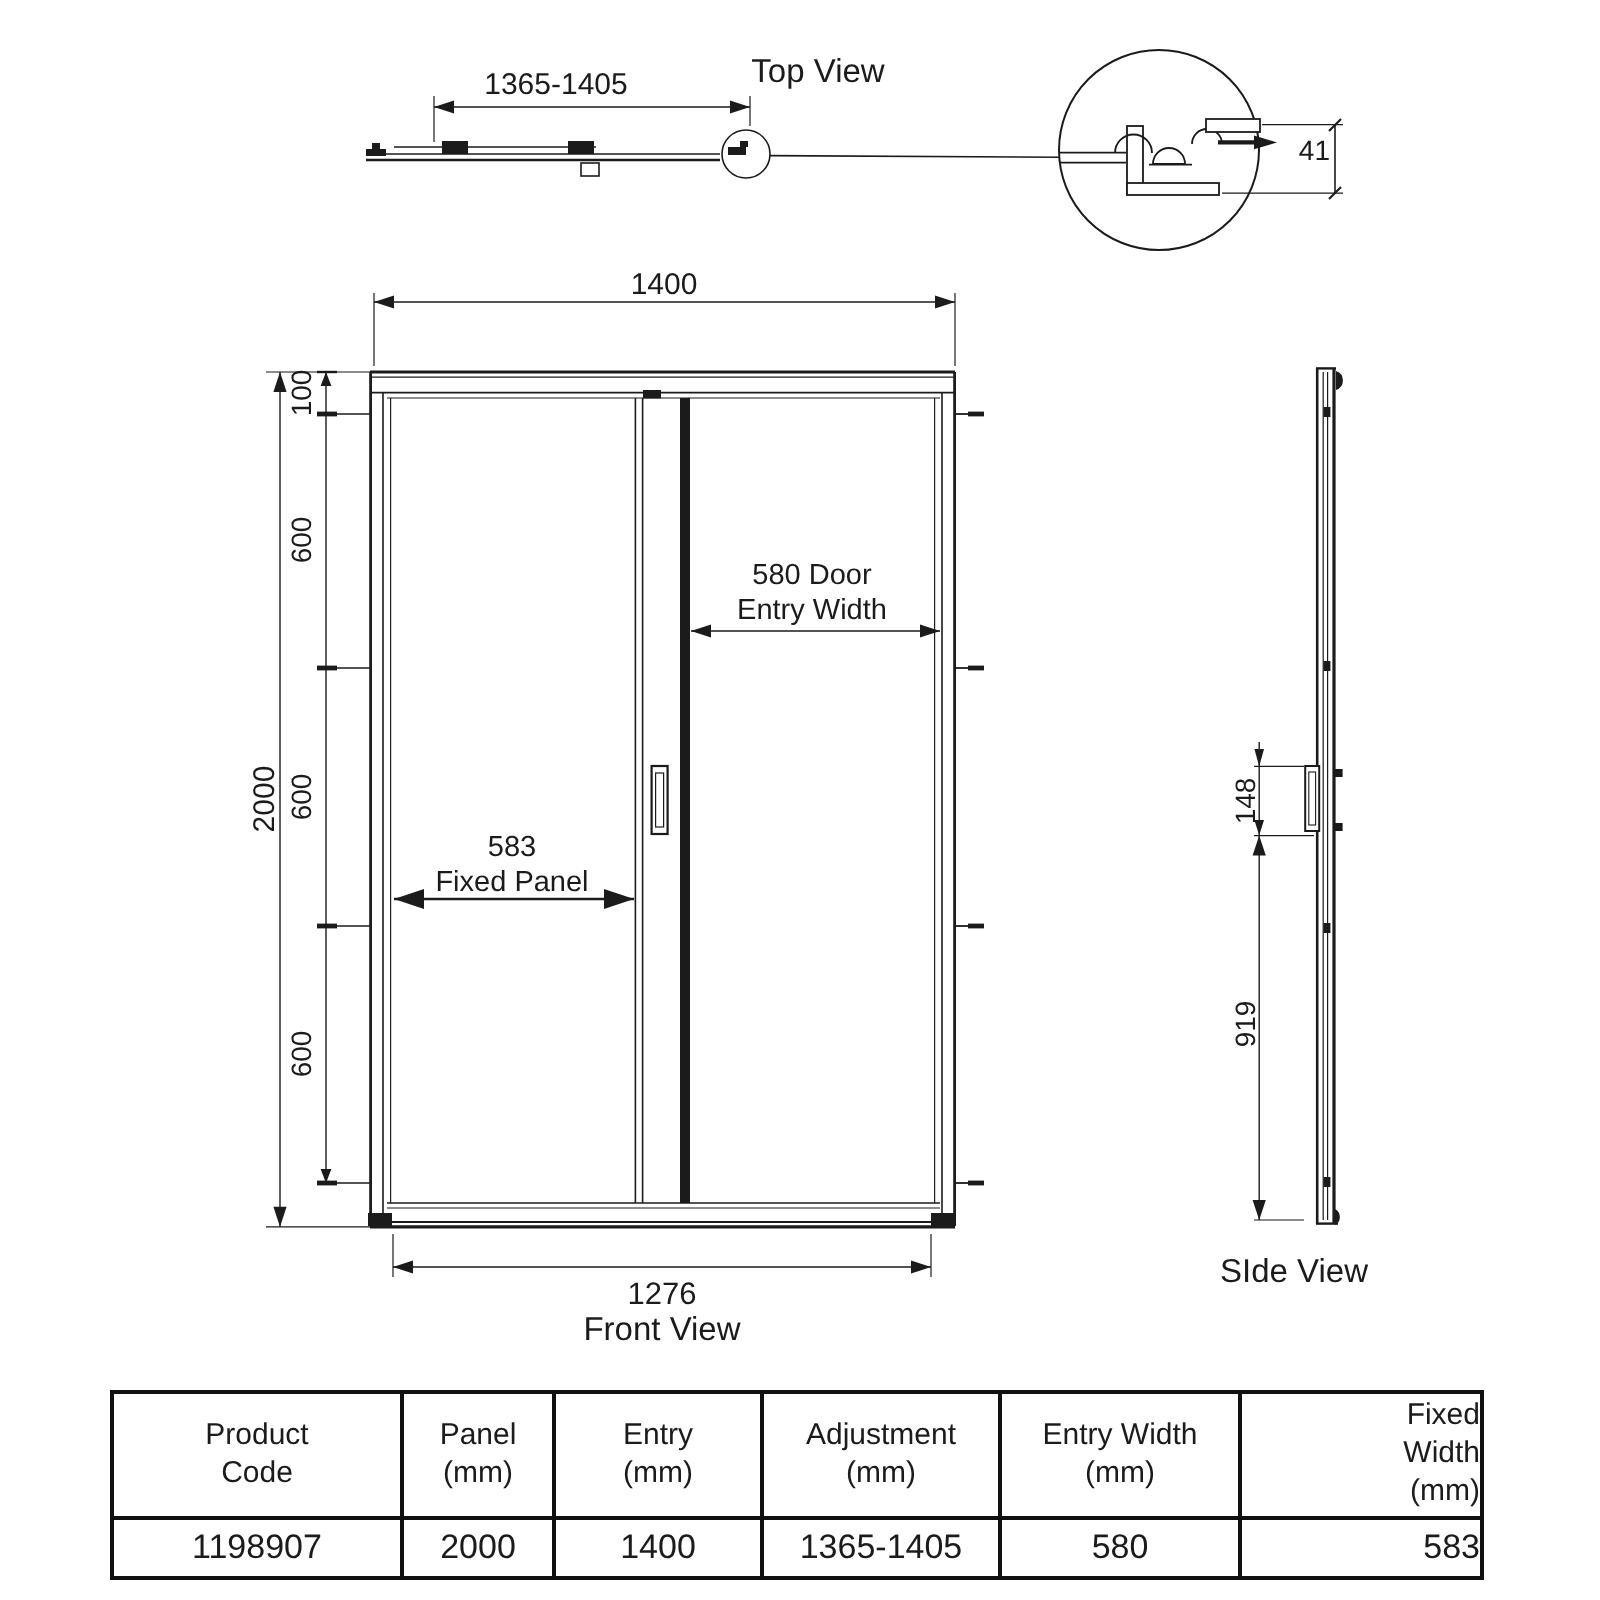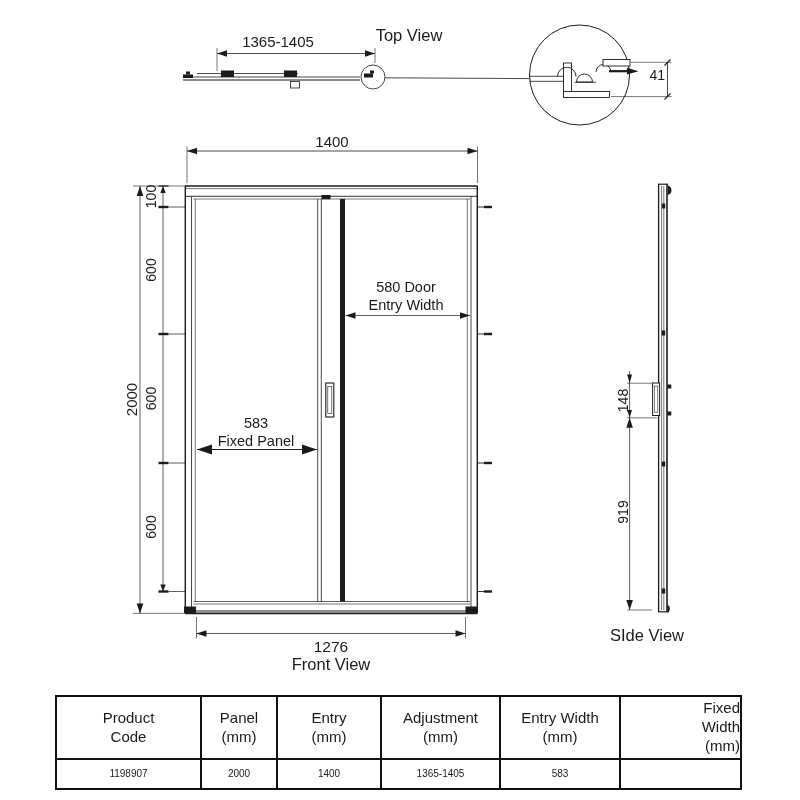--- a/index.html
+++ b/index.html
@@ -8,21 +8,21 @@
   svg text{font-family:"Liberation Sans",sans-serif;fill:#1b1b1b;}
   .spec-table{position:absolute;left:55px;top:695px;width:687px;height:95px;
       box-sizing:border-box;border:2.5px solid #111;display:grid;
       grid-template-columns:145px 76px 104px 119px 120px 1fr;
       grid-template-rows:63px 1fr;}
   .spec-table .cell{box-sizing:border-box;display:flex;flex-direction:column;
       align-items:center;justify-content:center;border-right:2px solid #111;
       font-size:15px;line-height:1.26;text-align:center;}
   .spec-table .cell:nth-child(6n){border-right:none;align-items:flex-end;}
   .spec-table .th{border-bottom:2px solid #111;}
-  .spec-table .td{font-size:10px;}
+  .spec-table .td{font-size:17px;}
 </style>
 </head>
 <body>
 
 <div class="page">
 
 <svg width="800" height="692" viewBox="0 0 800 692">
   <defs>
     <marker id="arrS" markerWidth="12" markerHeight="9" refX="10.5" refY="4.5" orient="auto-start-reverse" markerUnits="userSpaceOnUse">
       <path d="M0.5,1.2 L10.5,4.5 L0.5,7.8 z" fill="#1b1b1b"></path>
@@ -245,16 +245,17 @@
   </div>
   <div class="cell th">
     <span>Fixed</span>
     <span>Width</span>
     <span>(mm)</span>
   </div>
   <div class="cell td">1198907</div>
   <div class="cell td">2000</div>
   <div class="cell td">1400</div>
   <div class="cell td">1365-1405</div>
+  <div class="cell td">580</div>
   <div class="cell td">583</div>
 </div>
 
 </div>
 
 </body></html>

